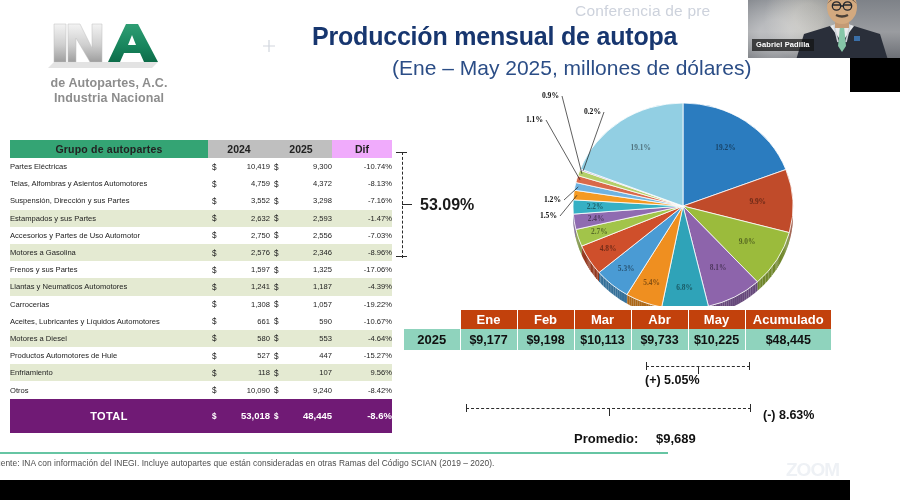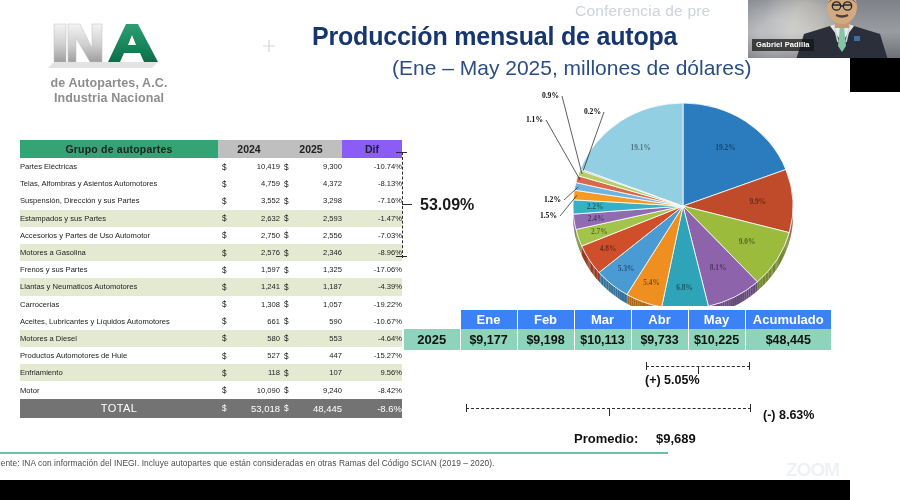--- a/index.html
+++ b/index.html
@@ -54,44 +54,44 @@
     position:absolute;left:752px;top:39px;
     background:rgba(20,20,20,.72);color:#fff;
     font-size:7.5px;font-weight:bold;padding:1px 4px 2px 4px;
     white-space:nowrap;letter-spacing:.1px;
   }
   #video-tile2{
     position:absolute;left:850px;top:58px;width:50px;height:34px;background:#000;
   }
 
   
-  #table-wrap{position:absolute;left:20px;top:140px;width:382px;}
+  #table-wrap{position:absolute;left:10px;top:140px;width:382px;}
   table.parts{border-collapse:collapse;width:382px;table-layout:fixed;}
   table.parts col.c0{width:198px;}
   table.parts col.c1{width:62px;}
   table.parts col.c2{width:62px;}
   table.parts col.c3{width:60px;}
   table.parts th,table.parts td{
     padding:0;height:17.2px;font-size:7.6px;color:#222;
     border:0;vertical-align:middle;
   }
   table.parts thead th{
     font-size:10.5px;font-weight:bold;text-align:center;height:18px;
   }
   th.hd-name{background:#34a474;color:#ffffff;font-size:11px;letter-spacing:.2px;}
   th.hd-yr{background:#bfbfbf;color:#2a2a2a;border-left:1.3px solid #ffffff;}
-  th.hd-dif{background:#8b5cf6;color:#2a2a2a;border-left:1.3px solid #ffffff;margin-top:29px;}
+  th.hd-dif{background:#f0abfc;color:#2a2a2a;border-left:1.3px solid #ffffff;margin-top:29px;}
   td.nm{padding-left:3px;text-align:left;font-size:7.4px;white-space:nowrap;overflow:hidden;}
   td.val{text-align:right;padding-right:4px;font-size:8.2px;position:relative;
          border-left:1.3px solid #ffffff;}
   td.val .cur{position:absolute;left:4px;top:50%;transform:translateY(-50%);font-size:8.2px;}
   td.dif{text-align:right;padding-right:5px;font-size:8.2px;border-left:1.3px solid #ffffff;}
   tr.alt td{background:#e4ead2;}
   tr.plain td{background:#ffffff;}
-  tr.tot td{background:#737373;color:#ffffff;font-weight:normal;height:19px;}
+  tr.tot td{background:#701a75;color:#ffffff;font-weight:bold;height:34px;}
   tr.tot td.nm{text-align:center;font-size:11px;letter-spacing:.4px;padding-left:0;}
   tr.tot td.val{font-size:9.5px;}
   tr.tot td.dif{font-size:9.5px;}
 
   
   #brk53{position:absolute;left:396px;top:152px;width:104px;height:110px;}
   #brk53 .vline{
     position:absolute;left:6px;top:0;height:106px;width:0;
     border-left:1.6px dashed #2b2b2b;
   }
@@ -110,21 +110,21 @@
   .leader{stroke:#1a1a1a;stroke-width:.7px;fill:none;}
 
   
   #mtbl{position:absolute;left:404px;top:310px;}
   table.months{border-collapse:collapse;table-layout:fixed;}
   table.months td,table.months th{padding:0;height:19px;text-align:center;}
   table.months col.lab{width:56px;}
   table.months col.m{width:57px;}
   table.months col.ac{width:86px;}
   table.months thead th{
-    background:#3b82f6;color:#ffffff;font-size:13px;font-weight:bold;
+    background:#c2410c;color:#ffffff;font-size:13px;font-weight:bold;
     border-left:1.5px solid #ffffff;
   }
   table.months thead th.blank{background:#ffffff;border-left:0;}
   table.months tbody td{
     background:#8fd3bd;color:#101010;font-size:12.5px;font-weight:bold;height:21px;
     border-left:1.5px solid #ffffff;
   }
   table.months tbody td.lab{border-left:0;font-size:13px;}
 
   
@@ -330,21 +330,21 @@
             <td class="val"><span class="cur">$</span><span class="n">447</span></td>
             <td class="dif">-15.27%</td>
           </tr>
           <tr class="alt">
             <td class="nm">Enfriamiento</td>
             <td class="val"><span class="cur">$</span><span class="n">118</span></td>
             <td class="val"><span class="cur">$</span><span class="n">107</span></td>
             <td class="dif">9.56%</td>
           </tr>
           <tr class="plain">
-            <td class="nm">Motor</td>
+            <td class="nm">Otros</td>
             <td class="val"><span class="cur">$</span><span class="n">10,090</span></td>
             <td class="val"><span class="cur">$</span><span class="n">9,240</span></td>
             <td class="dif">-8.42%</td>
           </tr>
           <tr class="tot">
             <td class="nm">TOTAL</td>
             <td class="val"><span class="cur">$</span><span class="n">53,018</span></td>
             <td class="val"><span class="cur">$</span><span class="n">48,445</span></td>
             <td class="dif">-8.6%</td>
           </tr>

